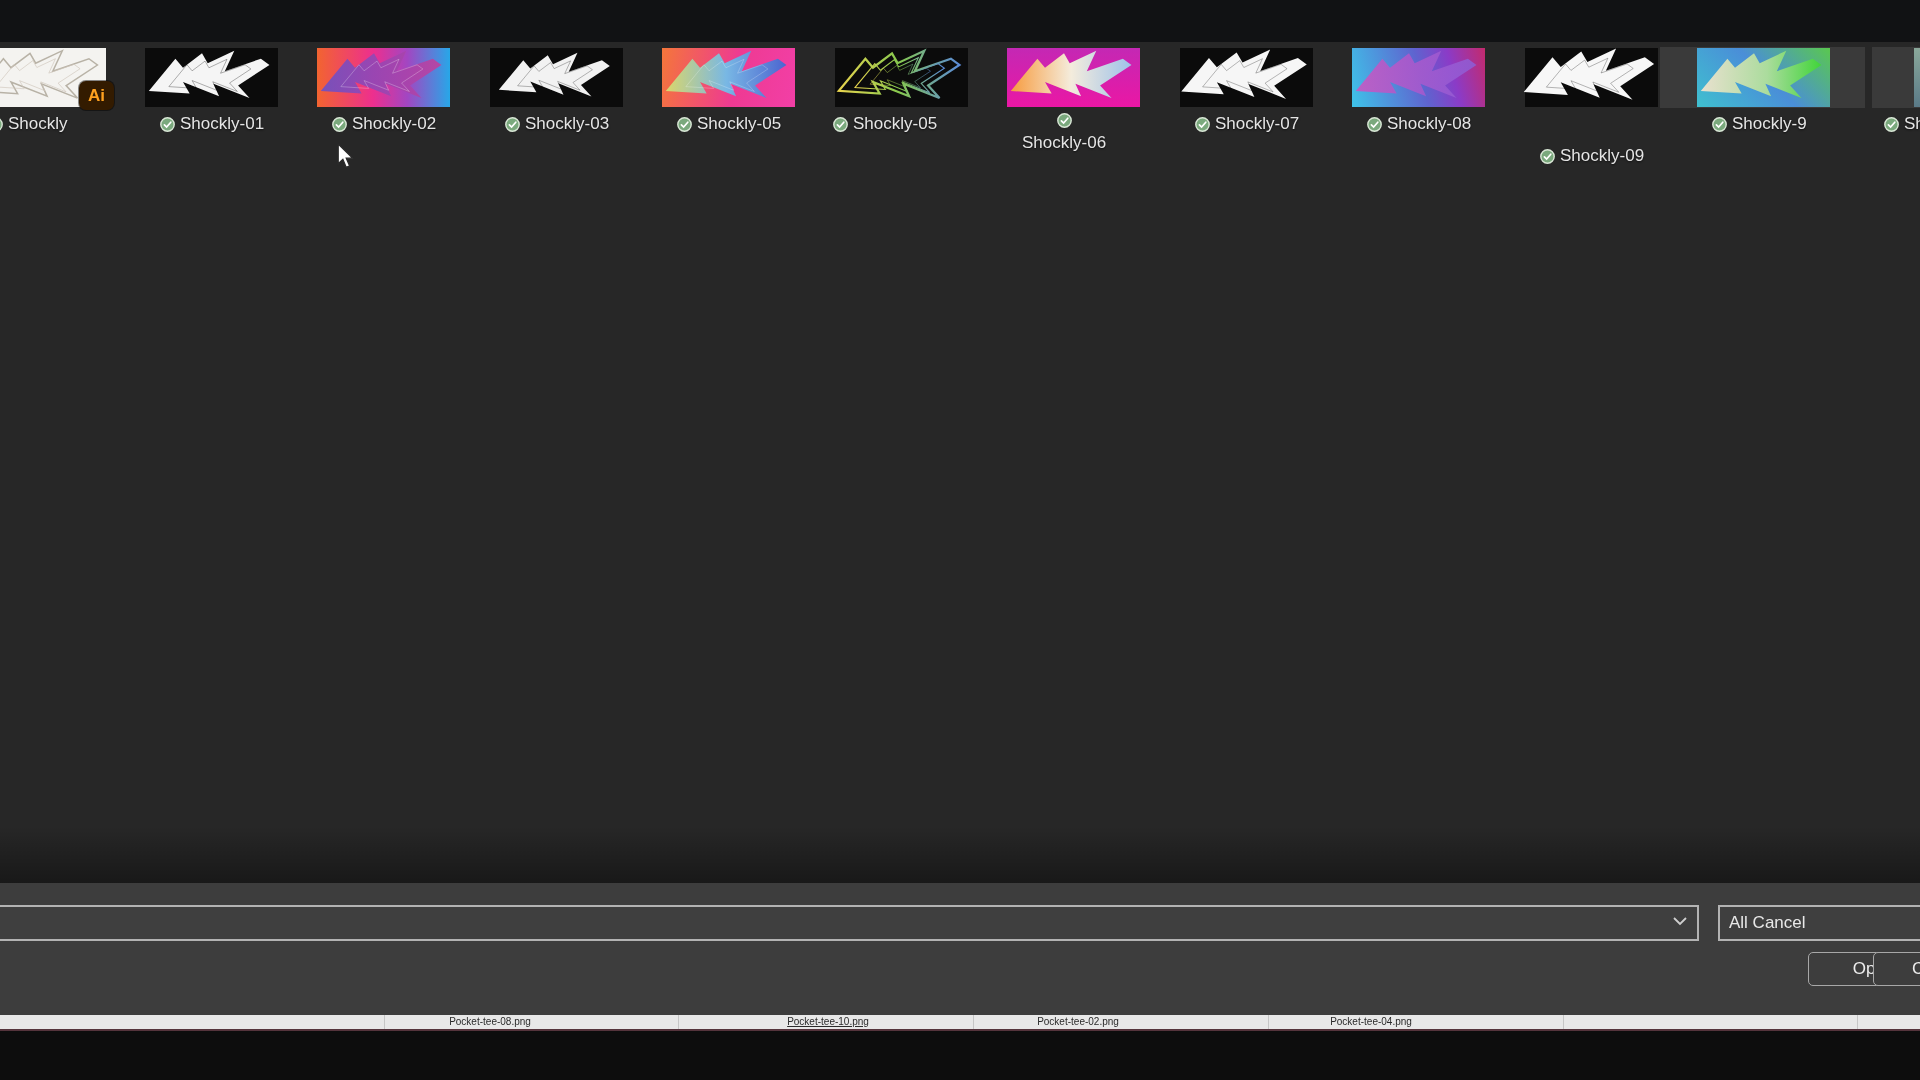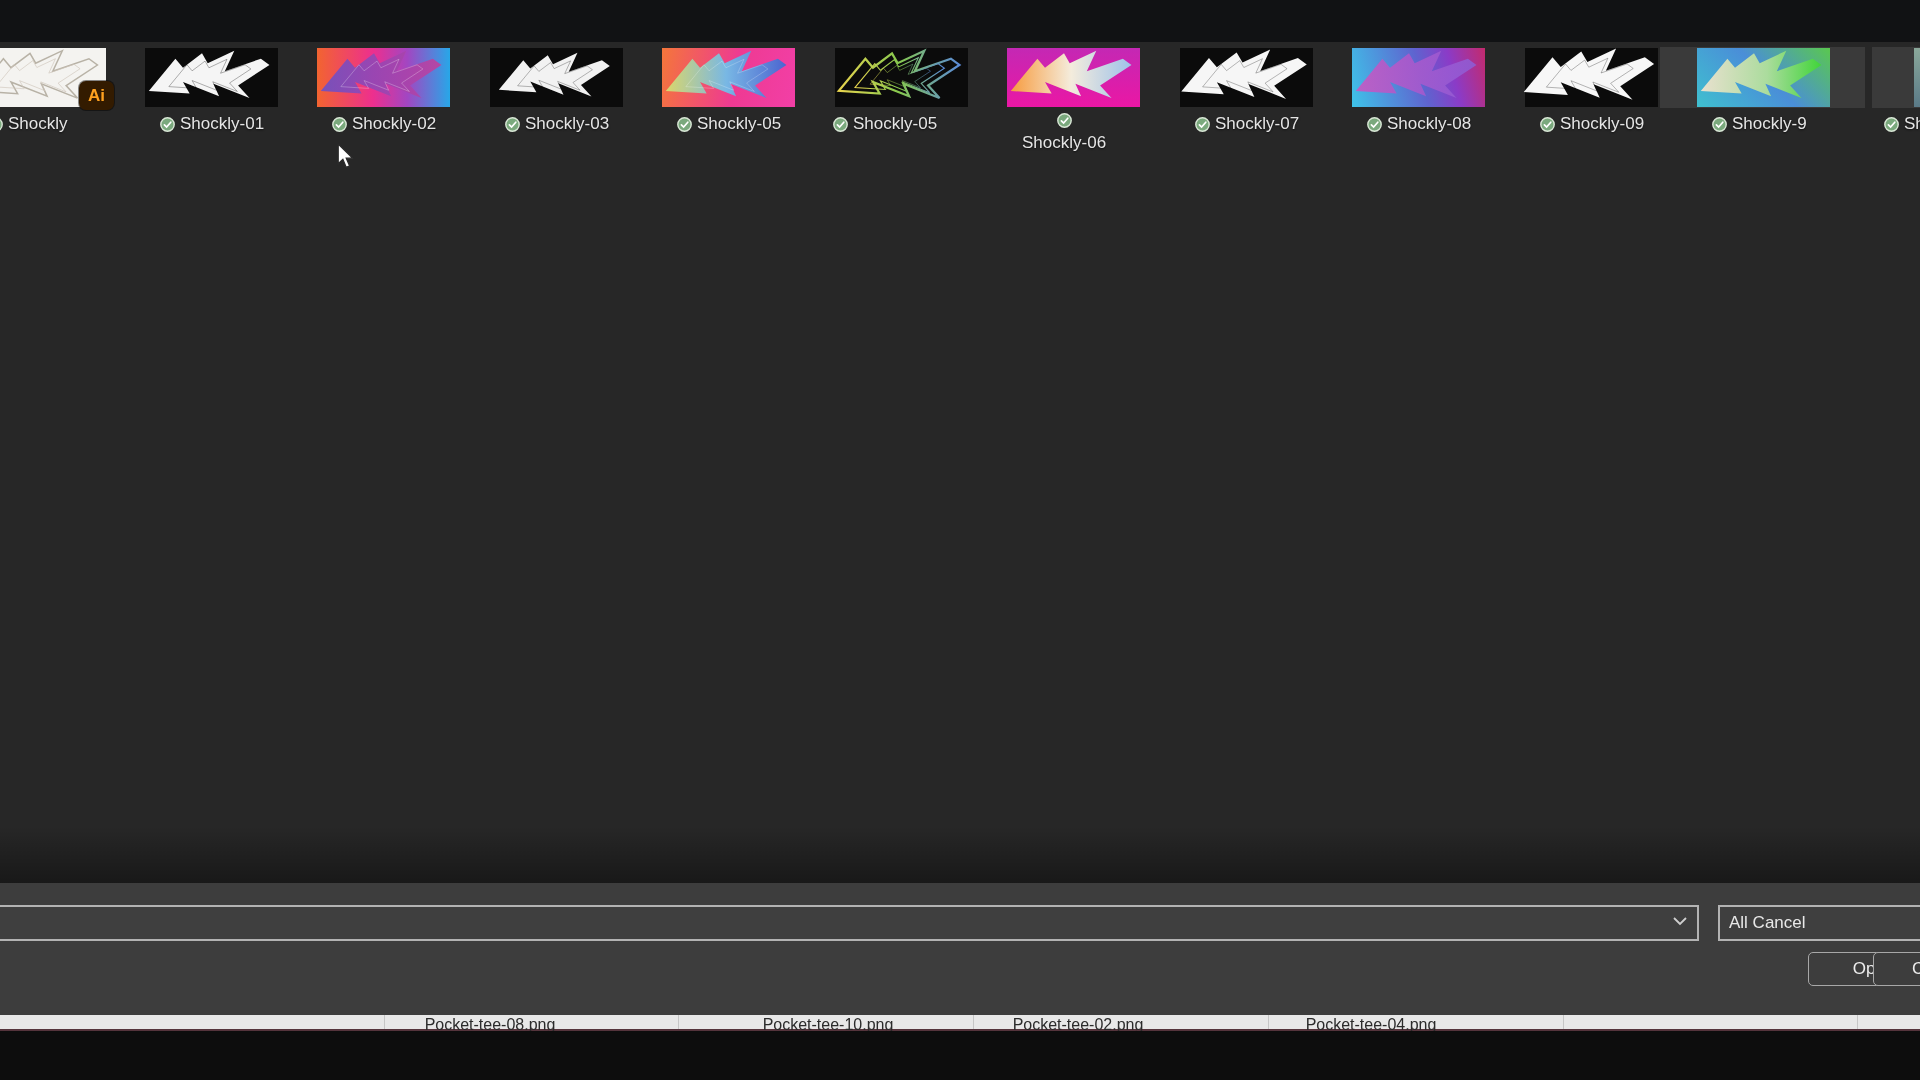--- a/index.html
+++ b/index.html
@@ -42,21 +42,21 @@
   .ftype-select{position:absolute;left:1718px;top:905px;width:215px;height:36px;box-sizing:border-box;
                 background:#3f3f3f;border:2px solid #b3b3b3;display:flex;align-items:center;
                 padding-left:9px;color:#e8e8e8;font-size:17px;}
   .btn{position:absolute;top:952px;width:131px;height:34px;box-sizing:border-box;background:#3d3d3d;
        border:1.5px solid #a8a8a8;border-radius:5px;color:#ededed;font-size:17px;
        display:flex;align-items:center;justify-content:center;font-family:"Liberation Sans",sans-serif;}
   .btn-open{left:1808px;}
   .btn-cancel{left:1873px;}
 
   
-  .strip-label{position:absolute;top:1016px;font-size:16px;color:#2b2b2b;transform:translateX(-50%);
+  .strip-label{position:absolute;top:1016px;font-size:10px;color:#2b2b2b;transform:translateX(-50%);
                white-space:nowrap;}
   .strip-sep{position:absolute;top:1015px;width:1px;height:14px;background:#c6c6c6;}
 
   .cursor{position:absolute;left:335px;top:144px;}
 </style>
 </head>
 <body>
 
 <svg width="0" height="0" style="position:absolute">
   <defs>
@@ -221,21 +221,21 @@
       </svg>
     <span>Shockly-08</span>
   </div>
 
   <div class="thumb t-black" style="left:1525px;">
     <svg viewBox="0 0 140 66" preserveAspectRatio="none">
       <use href="#bolt" fill="#f7f7f7" transform="translate(70,33) scale(1.08) translate(-70,-33)"></use>
       <use href="#bolt" fill="none" stroke="rgba(0,0,0,.3)" stroke-width="1.4" transform="translate(70,33) scale(.72) translate(-70,-33)"></use>
     </svg>
   </div>
-  <div class="flabel" style="left:1540px;">
+  <div class="flabel" style="left:1540px;margin-top:32px;">
     <svg class="sync" viewBox="0 0 15 15">
         <use href="#sync-check"></use>
       </svg>
     <span>Shockly-09</span>
   </div>
 
   <div class="thumb t-10" style="left:1697px;">
     <svg viewBox="0 0 140 66" preserveAspectRatio="none">
       <use href="#bolt" fill="url(#g10f)" opacity=".95"></use>
     </svg>

